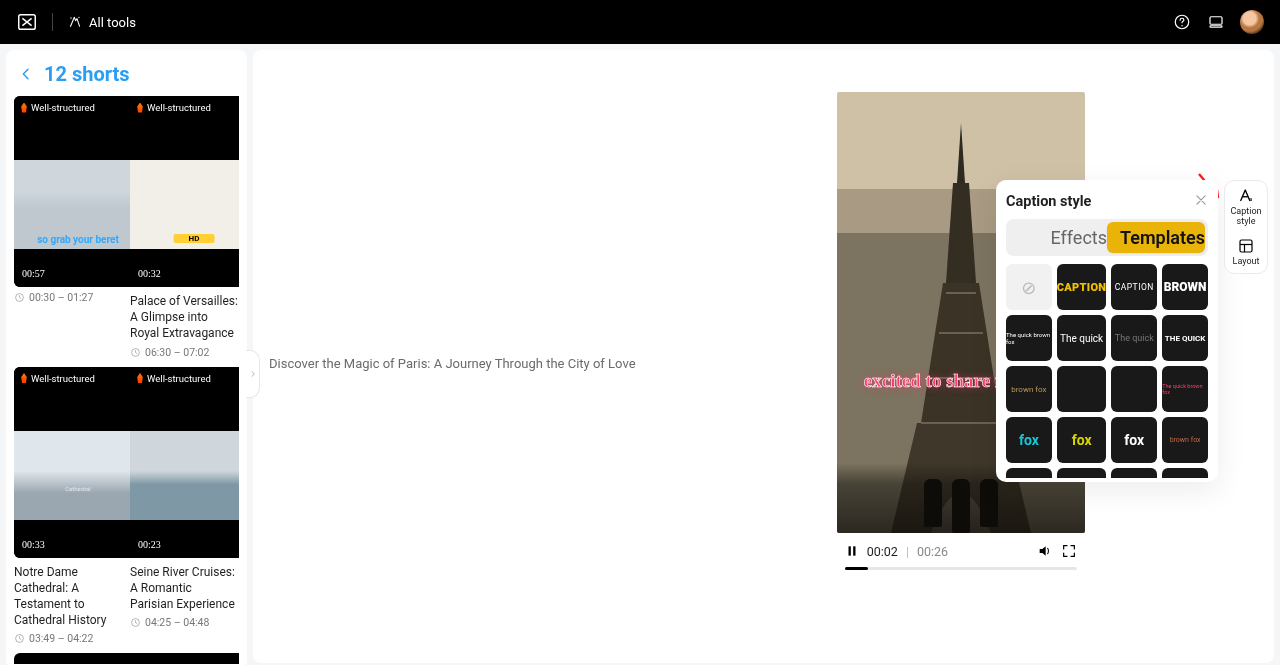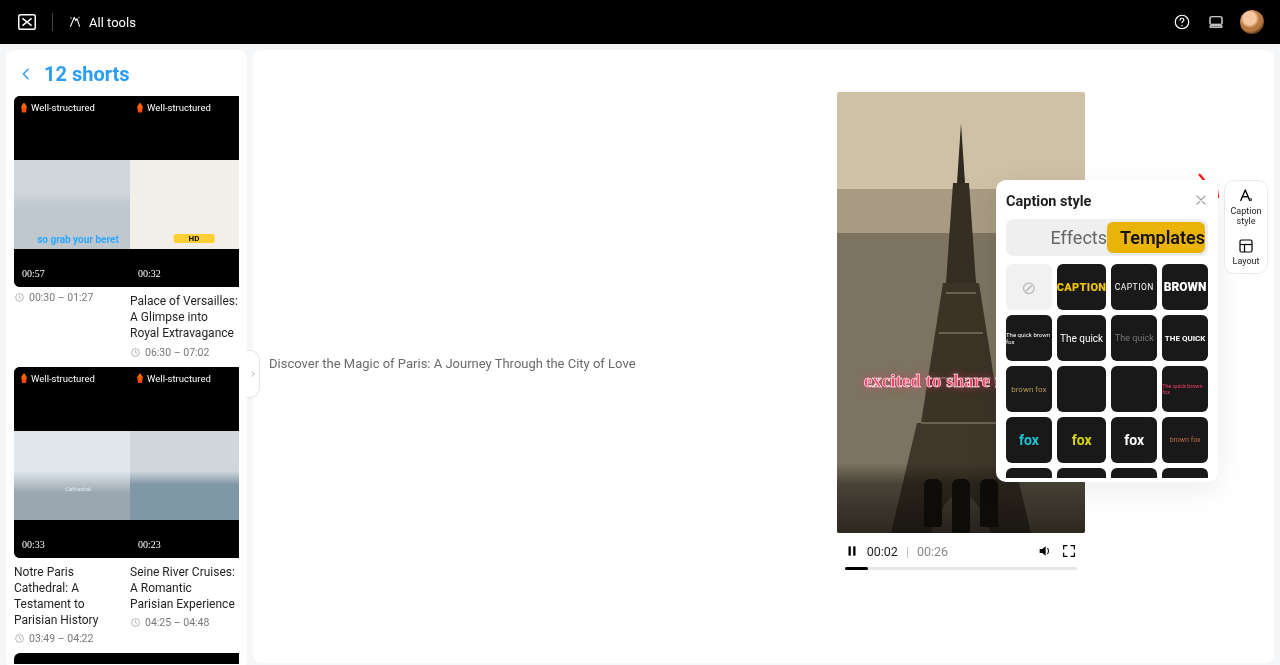--- a/index.html
+++ b/index.html
@@ -271,21 +271,21 @@
           <div class="bar-top"></div>
           <div class="middle notredame"></div>
           <div class="bar-bot"></div>
           <div class="badge">
               <span class="fire"></span>
               <span>Well-structured</span>
             </div>
           <div class="cap-nd">Cathedral</div>
           <div class="duration">00:33</div>
         </div>
-        <div class="meta-title">Notre Paris Cathedral: A Testament to Parisian History</div>
+        <div class="meta-title">Notre Dame Cathedral: A Testament to Cathedral History</div>
         <div class="time-row">
           <svg width="11" height="11" viewBox="0 0 24 24" fill="none">
               <circle cx="12" cy="12" r="8.5" stroke="#999" stroke-width="1.6"></circle>
               <path d="M12 8v4l3 2" stroke="#999" stroke-width="1.6" stroke-linecap="round"></path>
             </svg>
           <span>03:49 – 04:22</span>
         </div>
       </div>
 
       <div class="short-card">

